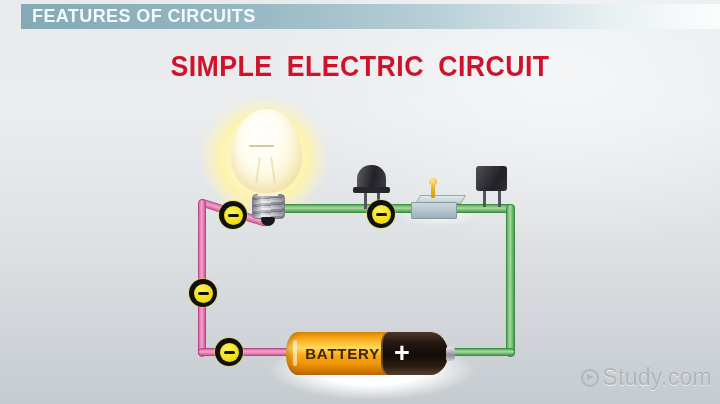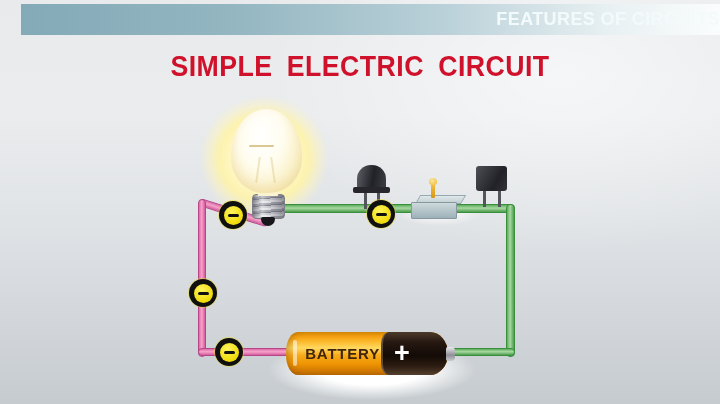--- a/index.html
+++ b/index.html
@@ -6,23 +6,23 @@
   html,body { width:720px; height:404px; font-family:"Liberation Sans", sans-serif; }
   .stage{
     position:relative; width:720px; height:404px; overflow:hidden;
     background:
       radial-gradient(ellipse 420px 260px at 78% 18%, rgba(255,255,255,.55), rgba(255,255,255,0) 70%),
       linear-gradient(180deg,#e8eaec 0%, #eaecee 28%, #e0e3e6 55%, #d2d6da 80%, #c5cbcf 100%);
   }
   
   .header-square{ position:absolute; left:0; top:4; width:21; height:25; background:#4b7f92; }
   .header-bar{
-    position:absolute; left:21px; top:4px; width:699px; height:31px;
+    position:absolute; left:21px; top:4px; width:699px; height:25px;
     background:linear-gradient(90deg,#84aab7 0%, #93b6c1 30%, #b9d0d8 60%, #e9f1f3 85%, #fbfdfd 100%);
-    display:flex; align-items:center;justify-content:flex-end;
+    display:flex; align-items:center;
   }
   .header-bar span{
     padding-left:11px; font-size:18px; font-weight:600; color:#f3fafc; letter-spacing:.4px; white-space:nowrap;
   }
   
   .slide-title{
     position:absolute; left:50%; top:50px; transform:translateX(-50%) scaleX(.92);
     font-size:29px; font-weight:700; color:#d0112b; letter-spacing:.5px; word-spacing:7px; white-space:nowrap;
   }
   
@@ -231,14 +231,18 @@
     <div class="electron-core">
       <div class="minus-bar"></div>
     </div>
   </div>
   <div class="electron e4">
     <div class="electron-core">
       <div class="minus-bar"></div>
     </div>
   </div>
 
+  <div class="watermark">
+    <span class="wm-icon"></span>
+    <span class="wm-text">Study.com</span>
+  </div>
 
 </div>
 
 </body></html>

